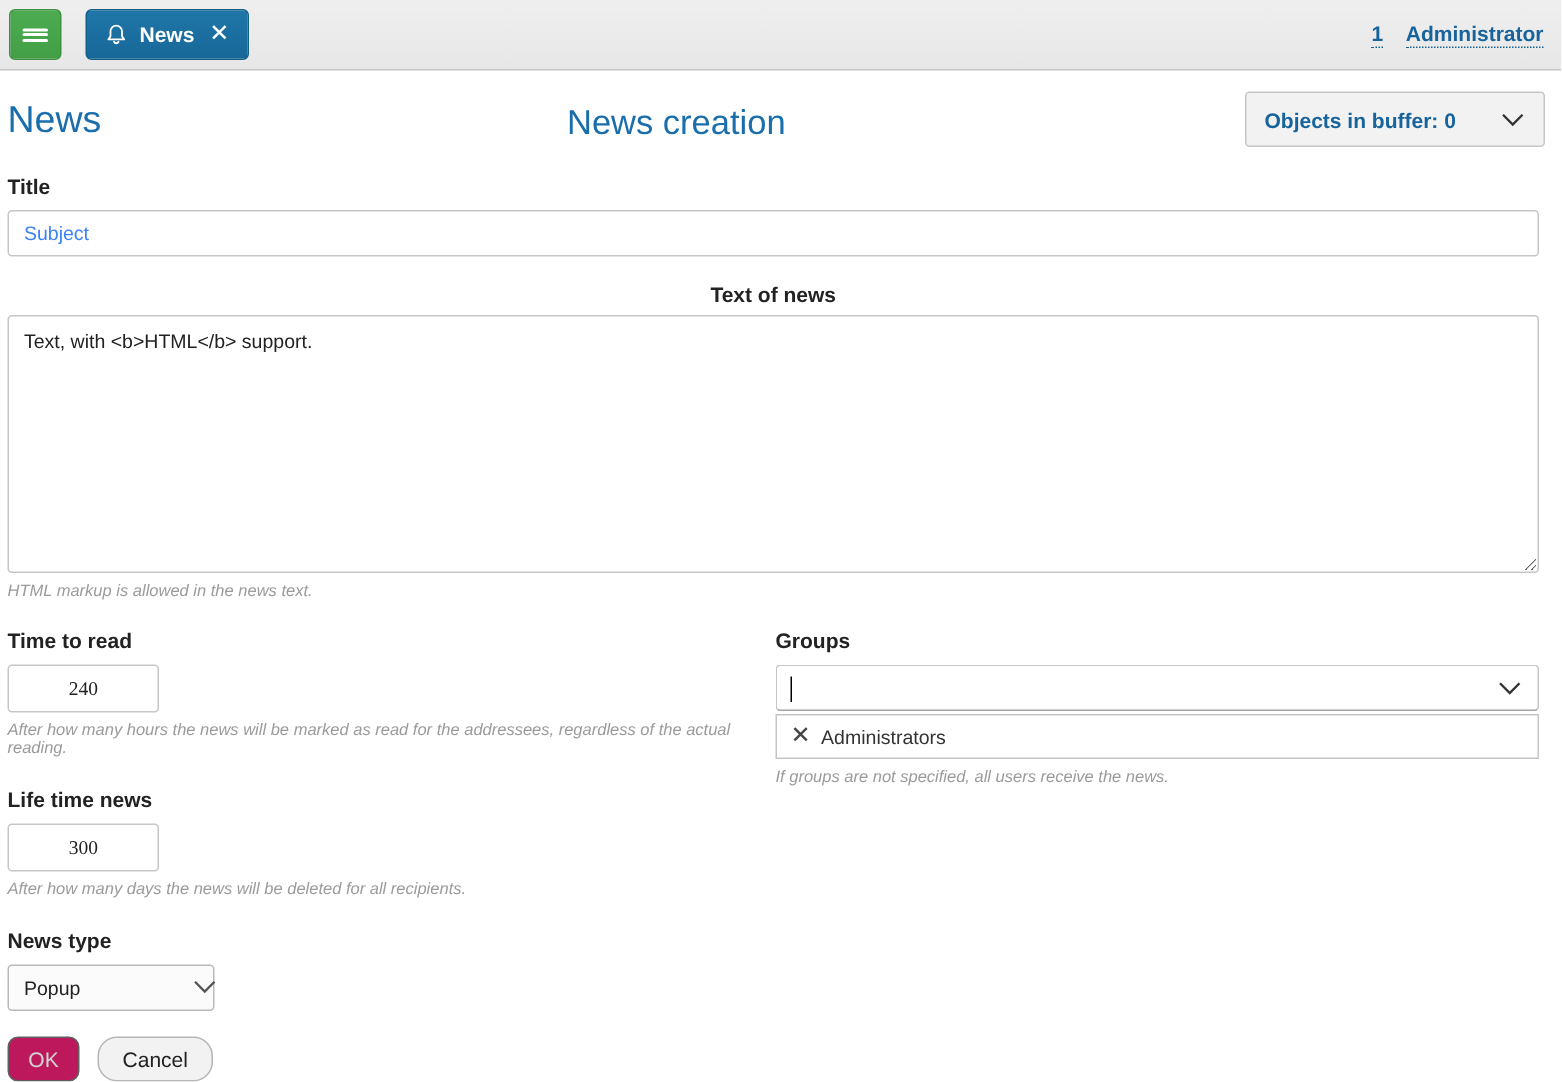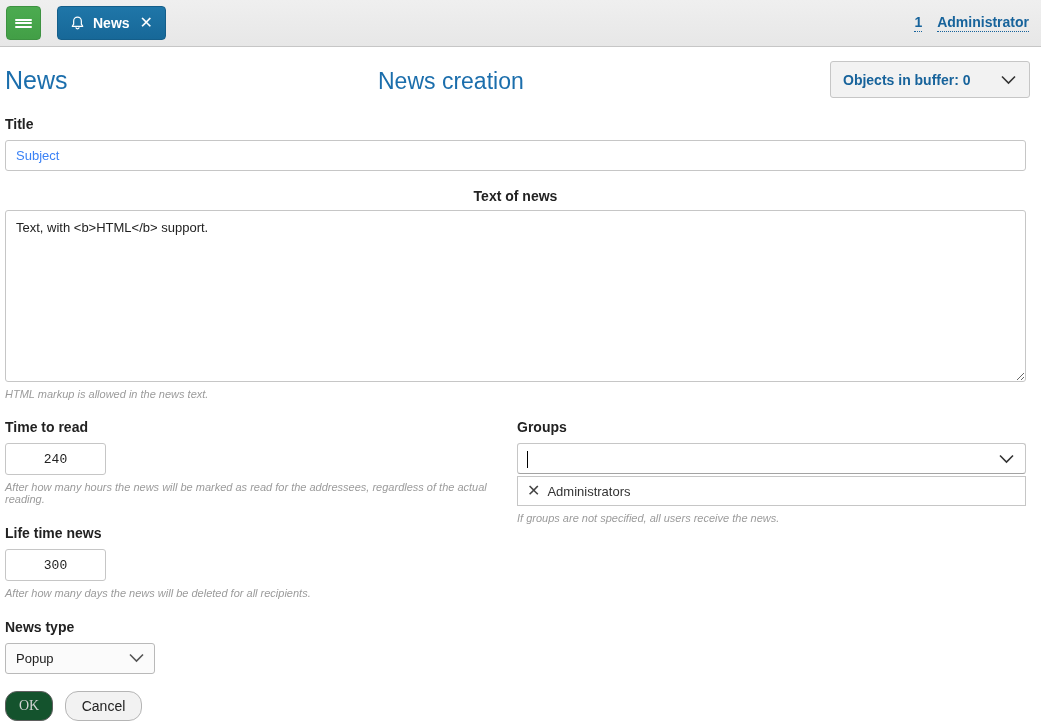--- a/index.html
+++ b/index.html
@@ -116,48 +116,48 @@
 
   .two-col { display: flex; margin-top: 19px; }
   .col-left { width: 507px; flex: none; }
   .col-right { flex: 1; margin-left: 5px; }
 
   .small-input {
     margin-top: 8px;
     width: 101px; height: 32px;
     border: 1px solid #c6c6c6; border-radius: 3px;
     text-align: center; font-size: 13px;
-    font-family: Liberation Mono, monospace;
+    font-family: Liberation Serif, serif;
     color: #222;
     display: block;
   }
   .lbl-lifetime { margin-top: 20px; }
   .lbl-newstype { margin-top: 20px; }
 
   .select-wrap { position: relative; width: 150px; margin-top: 8px; }
   .news-type-select {
-    width: 150px; height: 31px;
+    width: 138px; height: 31px;
     border: 1px solid #b9b9b9; border-radius: 3px;
     background: #fbfbfb;
     font-size: 13px; color: #222;
     font-family: "Liberation Sans", sans-serif;
     padding: 0 28px 0 10px;
     -webkit-appearance: none; appearance: none;
     cursor: pointer;
   }
   .select-wrap svg { position: absolute; right: 10px; top: 9px; pointer-events: none; }
 
   .btn-row { margin-top: 17px; display: flex; gap: 12px; }
   .ok-btn {
     width: 48px; height: 30px;
-    background: #14532d;
+    background: #be185d;
     border: 1px solid #5f5f5f;
-    border-radius: 12px;
+    border-radius: 7px;
     color: #d3d3d3; font-size: 14px;
-    font-family: Liberation Serif, serif;
+    font-family: Liberation Sans, sans-serif;
     cursor: pointer;
   }
   .cancel-btn {
     width: 77px; height: 30px;
     background: #f2f2f2;
     border: 1px solid #b5b5b5;
     border-radius: 13px;
     color: #222; font-size: 14px;
     font-family: "Liberation Sans", sans-serif;
     cursor: pointer;

